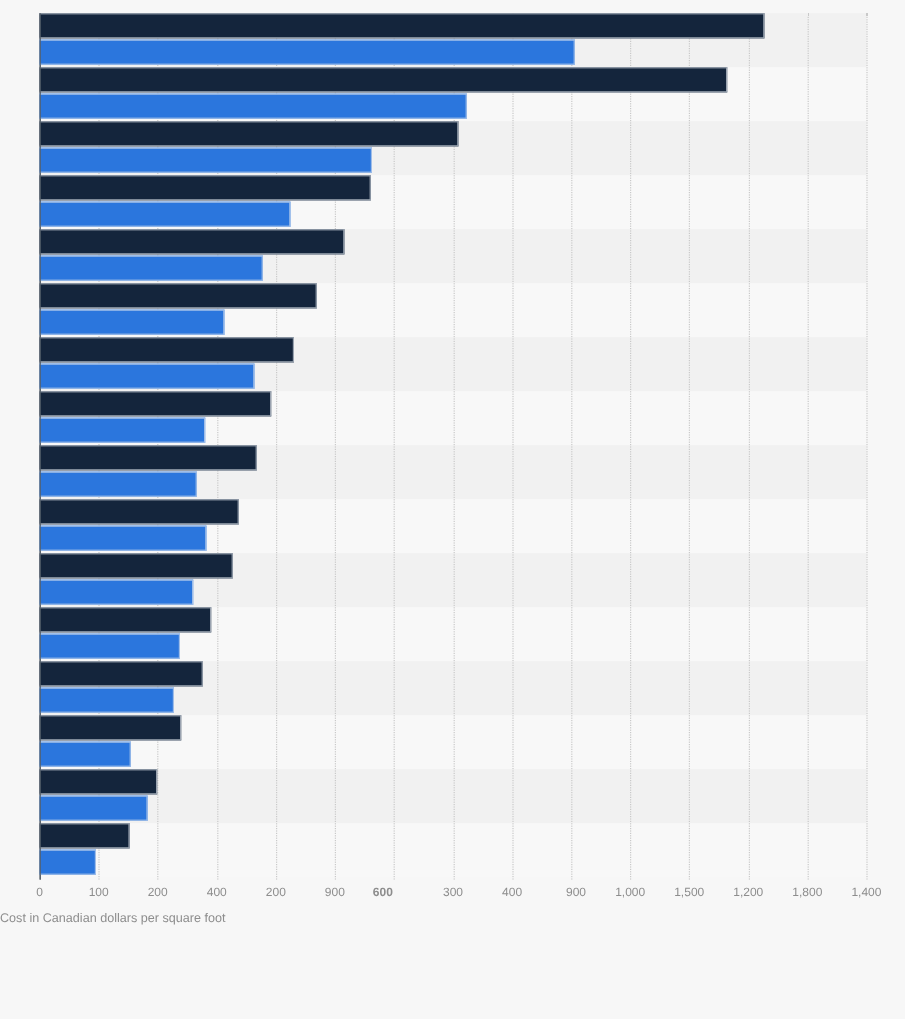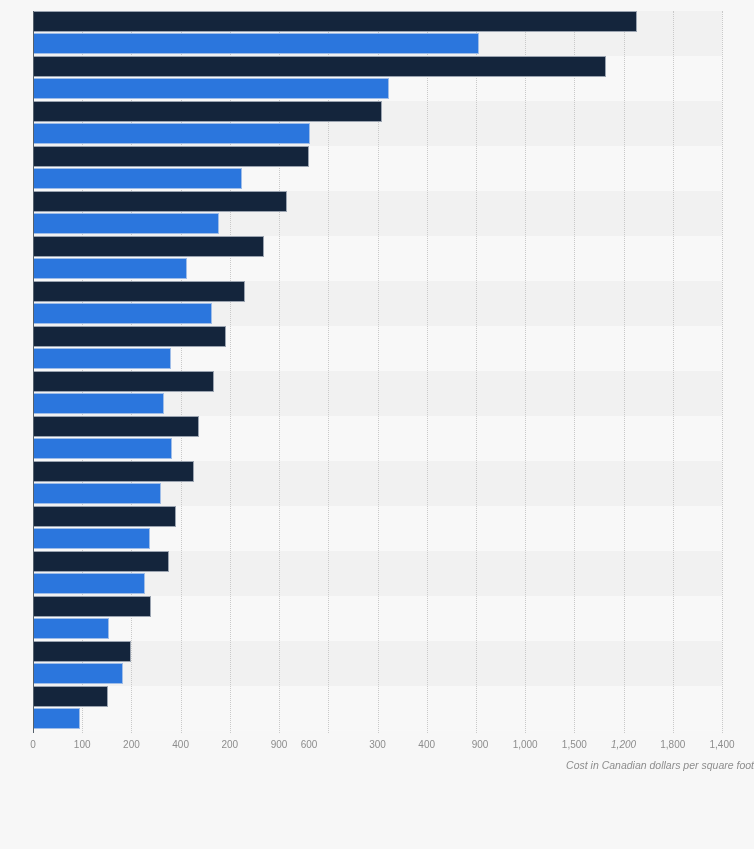--- a/index.html
+++ b/index.html
@@ -104,25 +104,24 @@
     color: #8d8d8d;
     white-space: nowrap;
     font-family: "Liberation Sans", sans-serif;
   }
 
   #x-axis-title {
     position: absolute;
     top: 759px;
     left: 0;
     width: 754px;
-    text-align: right;
+    text-align: left;
     font-size: 10.5px;
     color: #8d8d8d;
     font-family: "Liberation Sans", sans-serif;
-    font-style: italic;
   }
 
   #footer-spacer {
     position: absolute;
     left: 0;
     top: 790px;
     width: 754px;
     height: 59px;
     background: #f7f7f7;
   }
@@ -238,27 +237,27 @@
 
   <div id="axis-line"></div>
 
   <div id="x-axis">
       <div class="x-tick" style="left: 33px;">0</div>
       <div class="x-tick" style="left: 82.2143px;">100</div>
       <div class="x-tick" style="left: 131.429px;">200</div>
       <div class="x-tick" style="left: 180.643px;">400</div>
       <div class="x-tick" style="left: 229.857px;">200</div>
       <div class="x-tick" style="left: 279.071px;">900</div>
-      <div class="x-tick" style="left: 309px;">600</div>
+      <div class="x-tick" style="left: 319px; font-weight: bold;">600</div>
       <div class="x-tick" style="left: 377.5px;">300</div>
       <div class="x-tick" style="left: 426.714px;">400</div>
       <div class="x-tick" style="left: 459px; padding-left: 42px;">900</div>
       <div class="x-tick" style="left: 525.143px;">1,000</div>
       <div class="x-tick" style="left: 574.357px;">1,500</div>
-      <div class="x-tick" style="left: 623.571px; font-style: italic;">1,200</div>
+      <div class="x-tick" style="left: 623.571px;">1,200</div>
       <div class="x-tick" style="left: 672.786px;">1,800</div>
       <div class="x-tick" style="left: 722px;">1,400</div>
     </div>
 
   <div id="x-axis-title">Cost in Canadian dollars per square foot</div>
 
   <div id="footer-spacer"></div>
 </div>
 
 </body></html>

